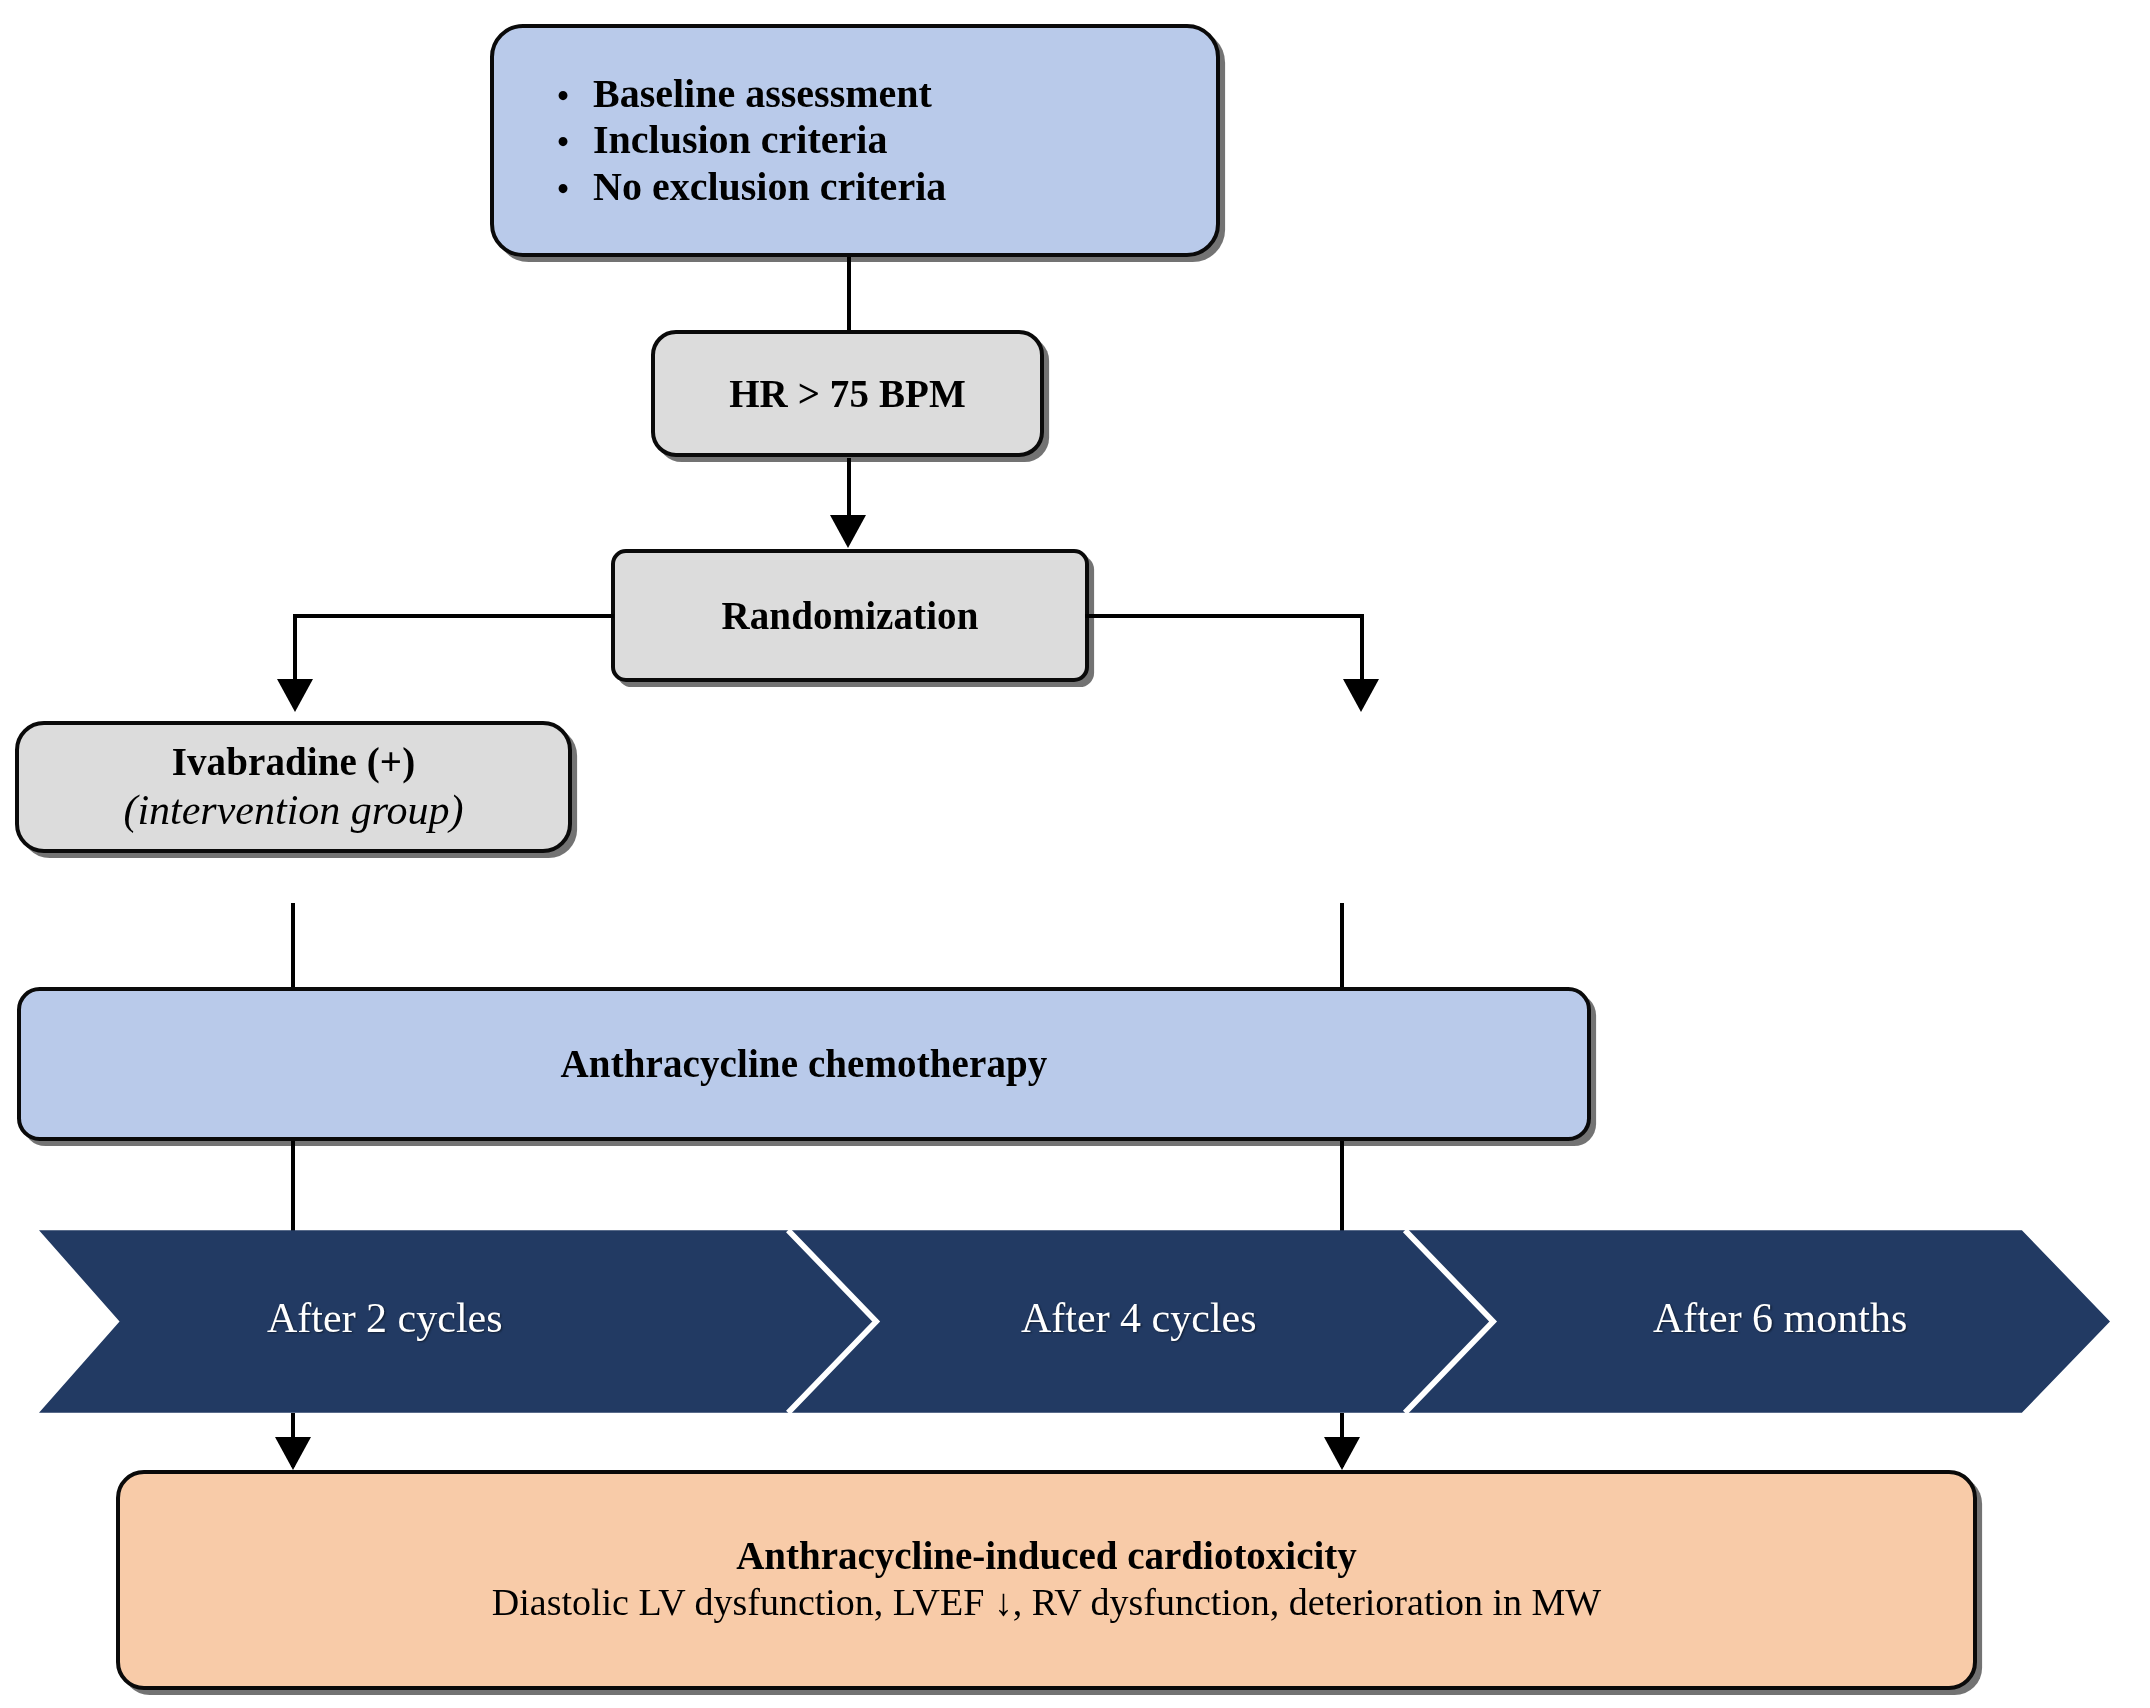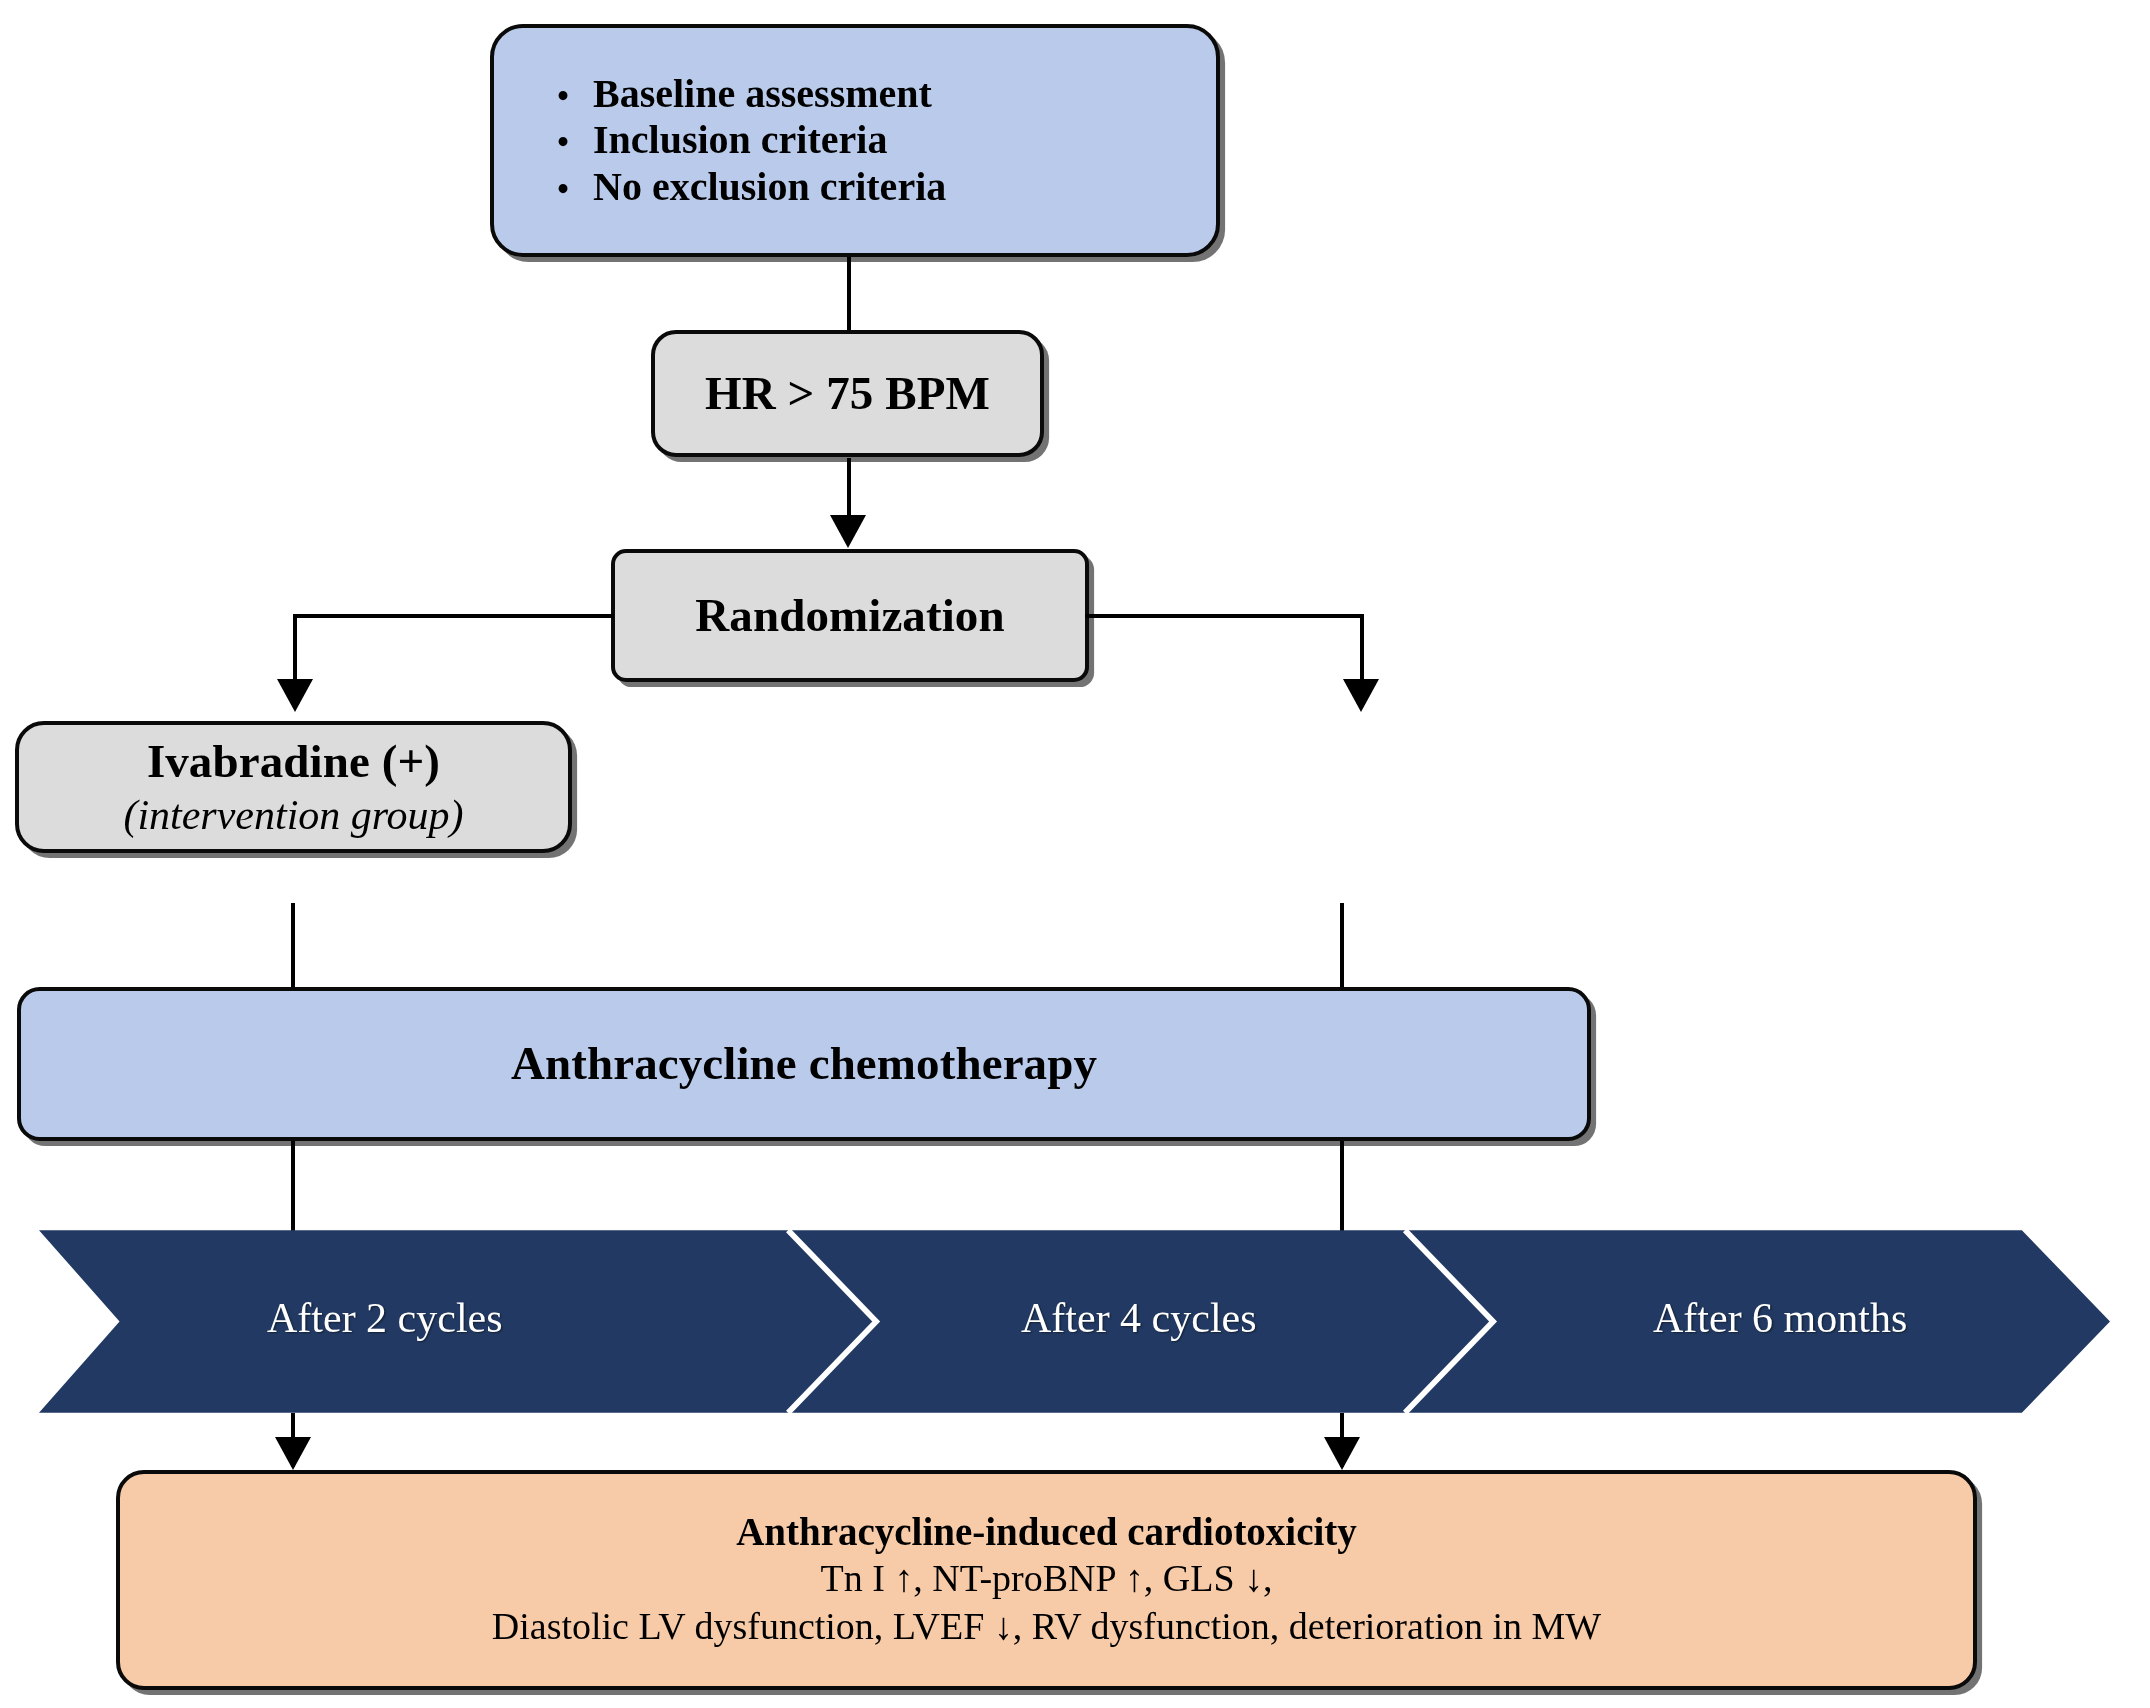--- a/index.html
+++ b/index.html
@@ -33,21 +33,21 @@
     text-align: center;
     line-height: 1.22;
   }
 
   .node.grey  { background: #dcdcdc; }
   .node.blue  { background: #b9caea; }
   .node.peach { background: #f8cba8; text-align: center; }
 
   .node .line1 {
     font-weight: bold;
-    font-size: 47px;
+    font-size: 39px;
     letter-spacing: 0.1px;
   }
   .node .line2 {
     font-weight: normal;
     font-style: italic;
     font-size: 42px;
   }
 
   
   #baseline-box {
@@ -225,18 +225,17 @@
   </div>
 
   <div class="vline" style="left:291px; top:1413px; height:54px;"></div>
   <div class="arrowhead" style="left:275px; top:1437px;"></div>
 
   <div class="vline" style="left:1340px; top:1413px; height:54px;"></div>
   <div class="arrowhead" style="left:1324px; top:1437px;"></div>
 
   <div class="node peach" id="outcome-box">
     <div class="title">Anthracycline-induced cardiotoxicity</div>
-    <div class="sub">Tn I ↑, NT-proBNP ↑, GLS ↓,</div>
     <div class="sub">Diastolic LV dysfunction, LVEF ↓, RV dysfunction, deterioration in MW</div>
   </div>
 
 </div>
 
 
 </body></html>

